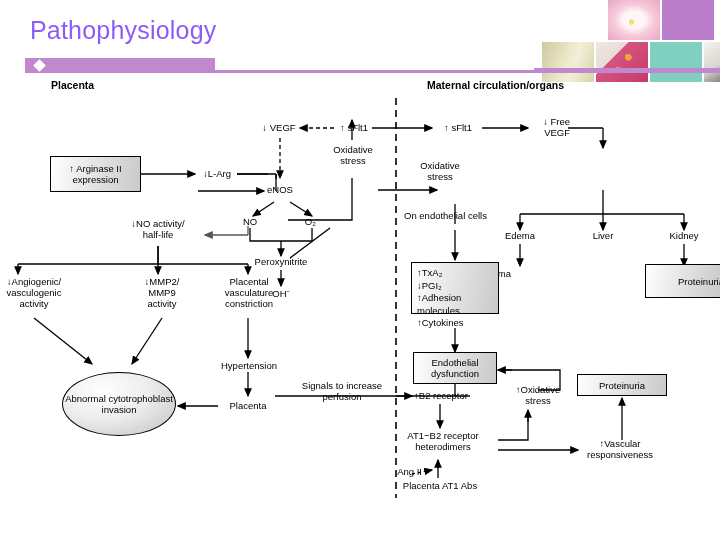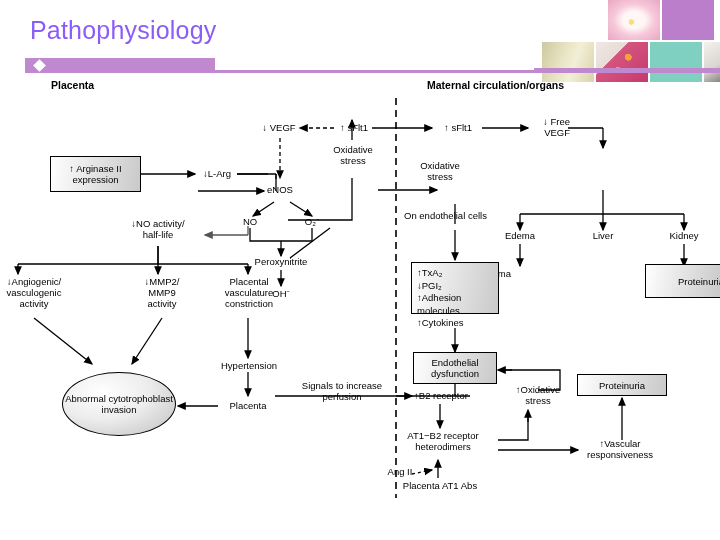--- a/index.html
+++ b/index.html
@@ -265,18 +265,18 @@
     <div>↑Cytokines</div>
   </div>
 
   <div class="box" style="left:413px;top:274px;width:84px;height:32px;">Endothelial
 dysfunction</div>
   <div class="lbl" style="left:404px;top:312px;width:74px;">↑B2 receptor</div>
   <div class="lbl" style="left:500px;top:306px;width:76px;">↑Oxidative
 stress</div>
   <div class="lbl" style="left:388px;top:352px;width:110px;">AT1−B2 receptor
 heterodimers</div>
-  <div class="lbl" style="left:378px;top:388px;width:44px;text-align:center;">Ang II</div>
+  <div class="lbl" style="left:378px;top:388px;width:44px;text-align:right;">Ang II</div>
   <div class="lbl" style="left:388px;top:402px;width:104px;">Placenta AT1 Abs</div>
   <div class="lbl" style="left:566px;top:360px;width:108px;">↑Vascular
 responsiveness</div>
   <div class="box" style="left:577px;top:296px;width:90px;height:22px;">Proteinuria</div>
 </div>
 
 </body></html>

